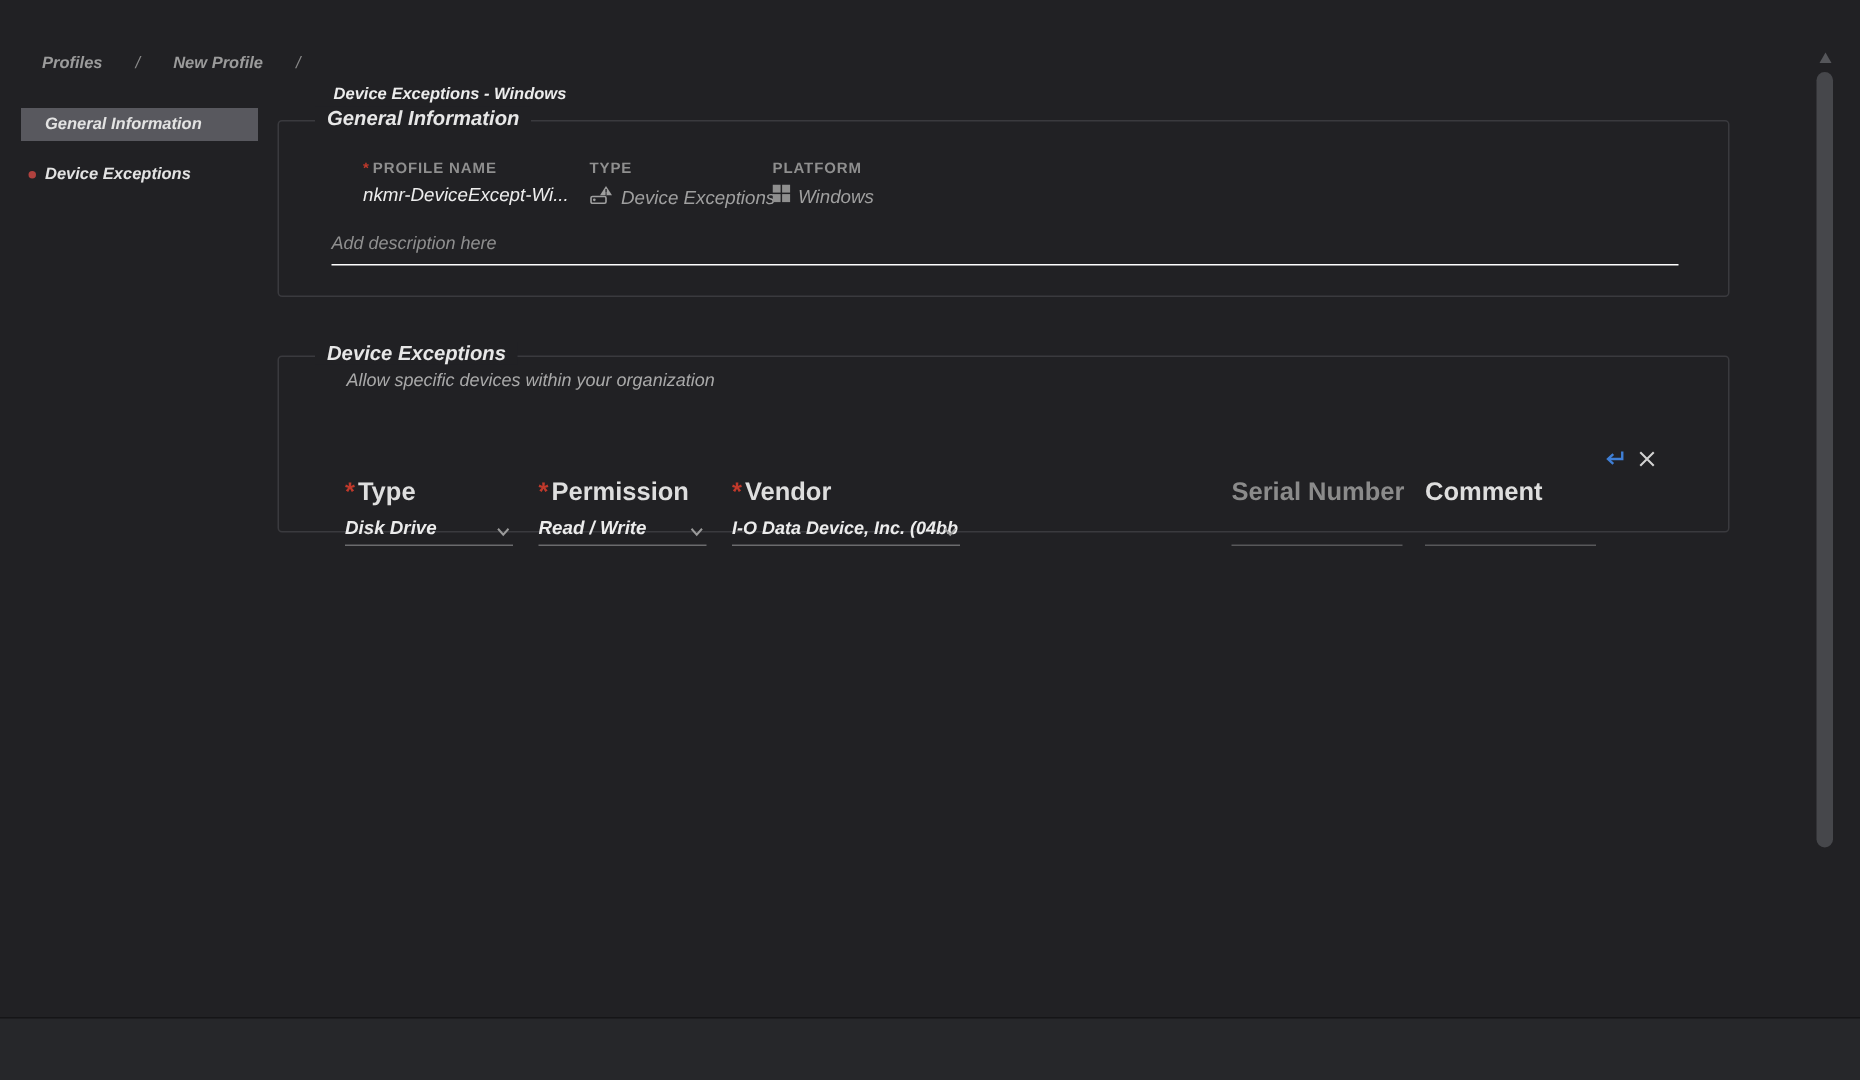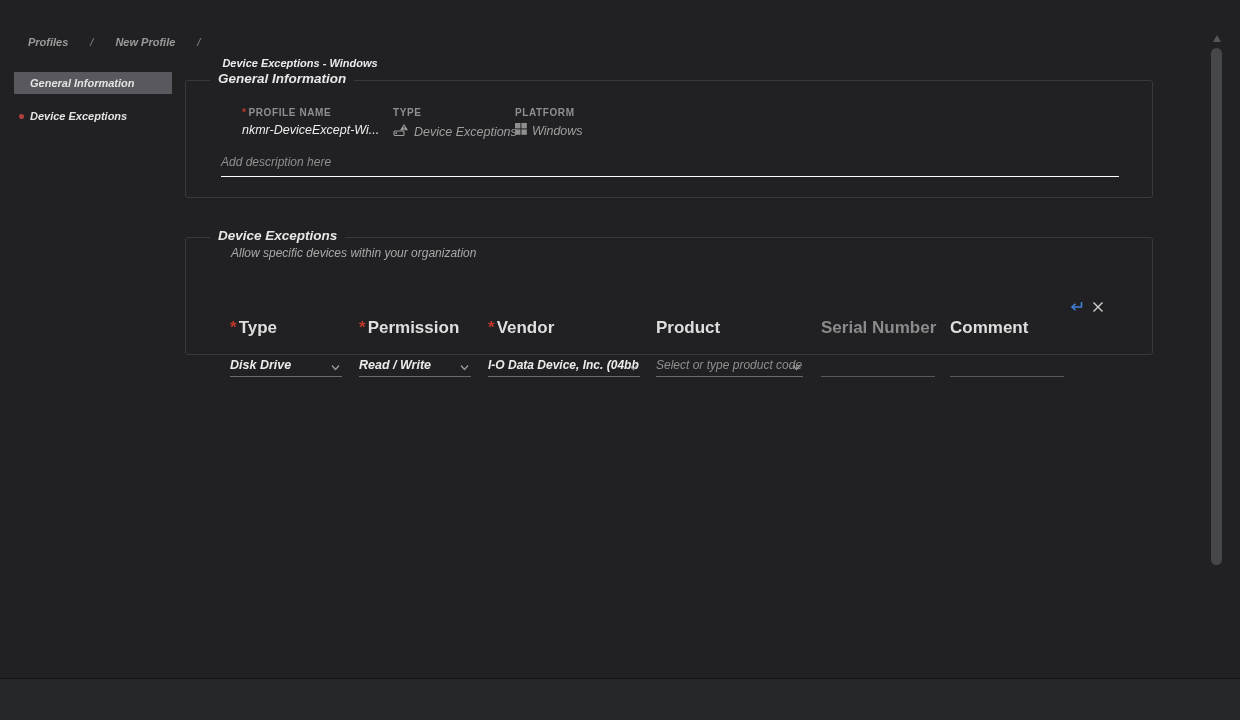--- a/index.html
+++ b/index.html
@@ -82,21 +82,21 @@
     font-size:12px; font-style:italic; color:#a9a9a9; white-space:nowrap;
   }
 
   
   .field { position:absolute; top:44px; }
   .f-label {
     font-size:17px; font-weight:600; color:#dedede; white-space:nowrap;margin-top:36px;
   }
   .f-label.dim { color:#8b8b8b; }
   .f-value {
-    position:relative; margin-top:20px; height:19px;
+    position:relative; margin-top:7px; height:19px;
     border-bottom:1px solid #6b6b6d;
     font-size:12.5px; font-style:italic; font-weight:bold; color:#ececec;
     white-space:nowrap; overflow:hidden; cursor:pointer;
   }
   .f-value.placeholder { font-weight:normal; color:#8f8f8f; font-size:12px; }
   .f-value.blank { border-bottom:1px solid #58585a; cursor:text; }
   .chev {
     position:absolute; right:2px; top:6px; width:9px; height:7px;
   }
   .icon-btn { position:absolute; cursor:pointer; width:14px; height:14px; }
@@ -218,29 +218,20 @@
       <span class="req">*</span><span>Vendor</span>
     </div>
     <div class="f-value" style="padding-right:12px;">
       <span style="font-size:12px;">I-O Data Device, Inc. (04bb</span>
       <svg class="chev" viewBox="0 0 9 7">
           <polyline points="1,1.5 4.5,5.5 8,1.5" fill="none" stroke="#9a9a9a" stroke-width="1.3"></polyline>
         </svg>
     </div>
   </div>
 
-  <div class="field" style="left:470px; width:147px;">
-    <div class="f-label">Product</div>
-    <div class="f-value placeholder" style="padding-right:12px;">
-      <span>Select or type product code</span>
-      <svg class="chev" viewBox="0 0 9 7">
-          <polyline points="1,1.5 4.5,5.5 8,1.5" fill="none" stroke="#9a9a9a" stroke-width="1.3"></polyline>
-        </svg>
-    </div>
-  </div>
 
   <div class="field" style="left:635px; width:114px;">
     <div class="f-label dim">Serial Number</div>
     <div class="f-value blank"></div>
   </div>
 
   <div class="field" style="left:764px; width:114px;">
     <div class="f-label">Comment</div>
     <div class="f-value blank"></div>
   </div>

